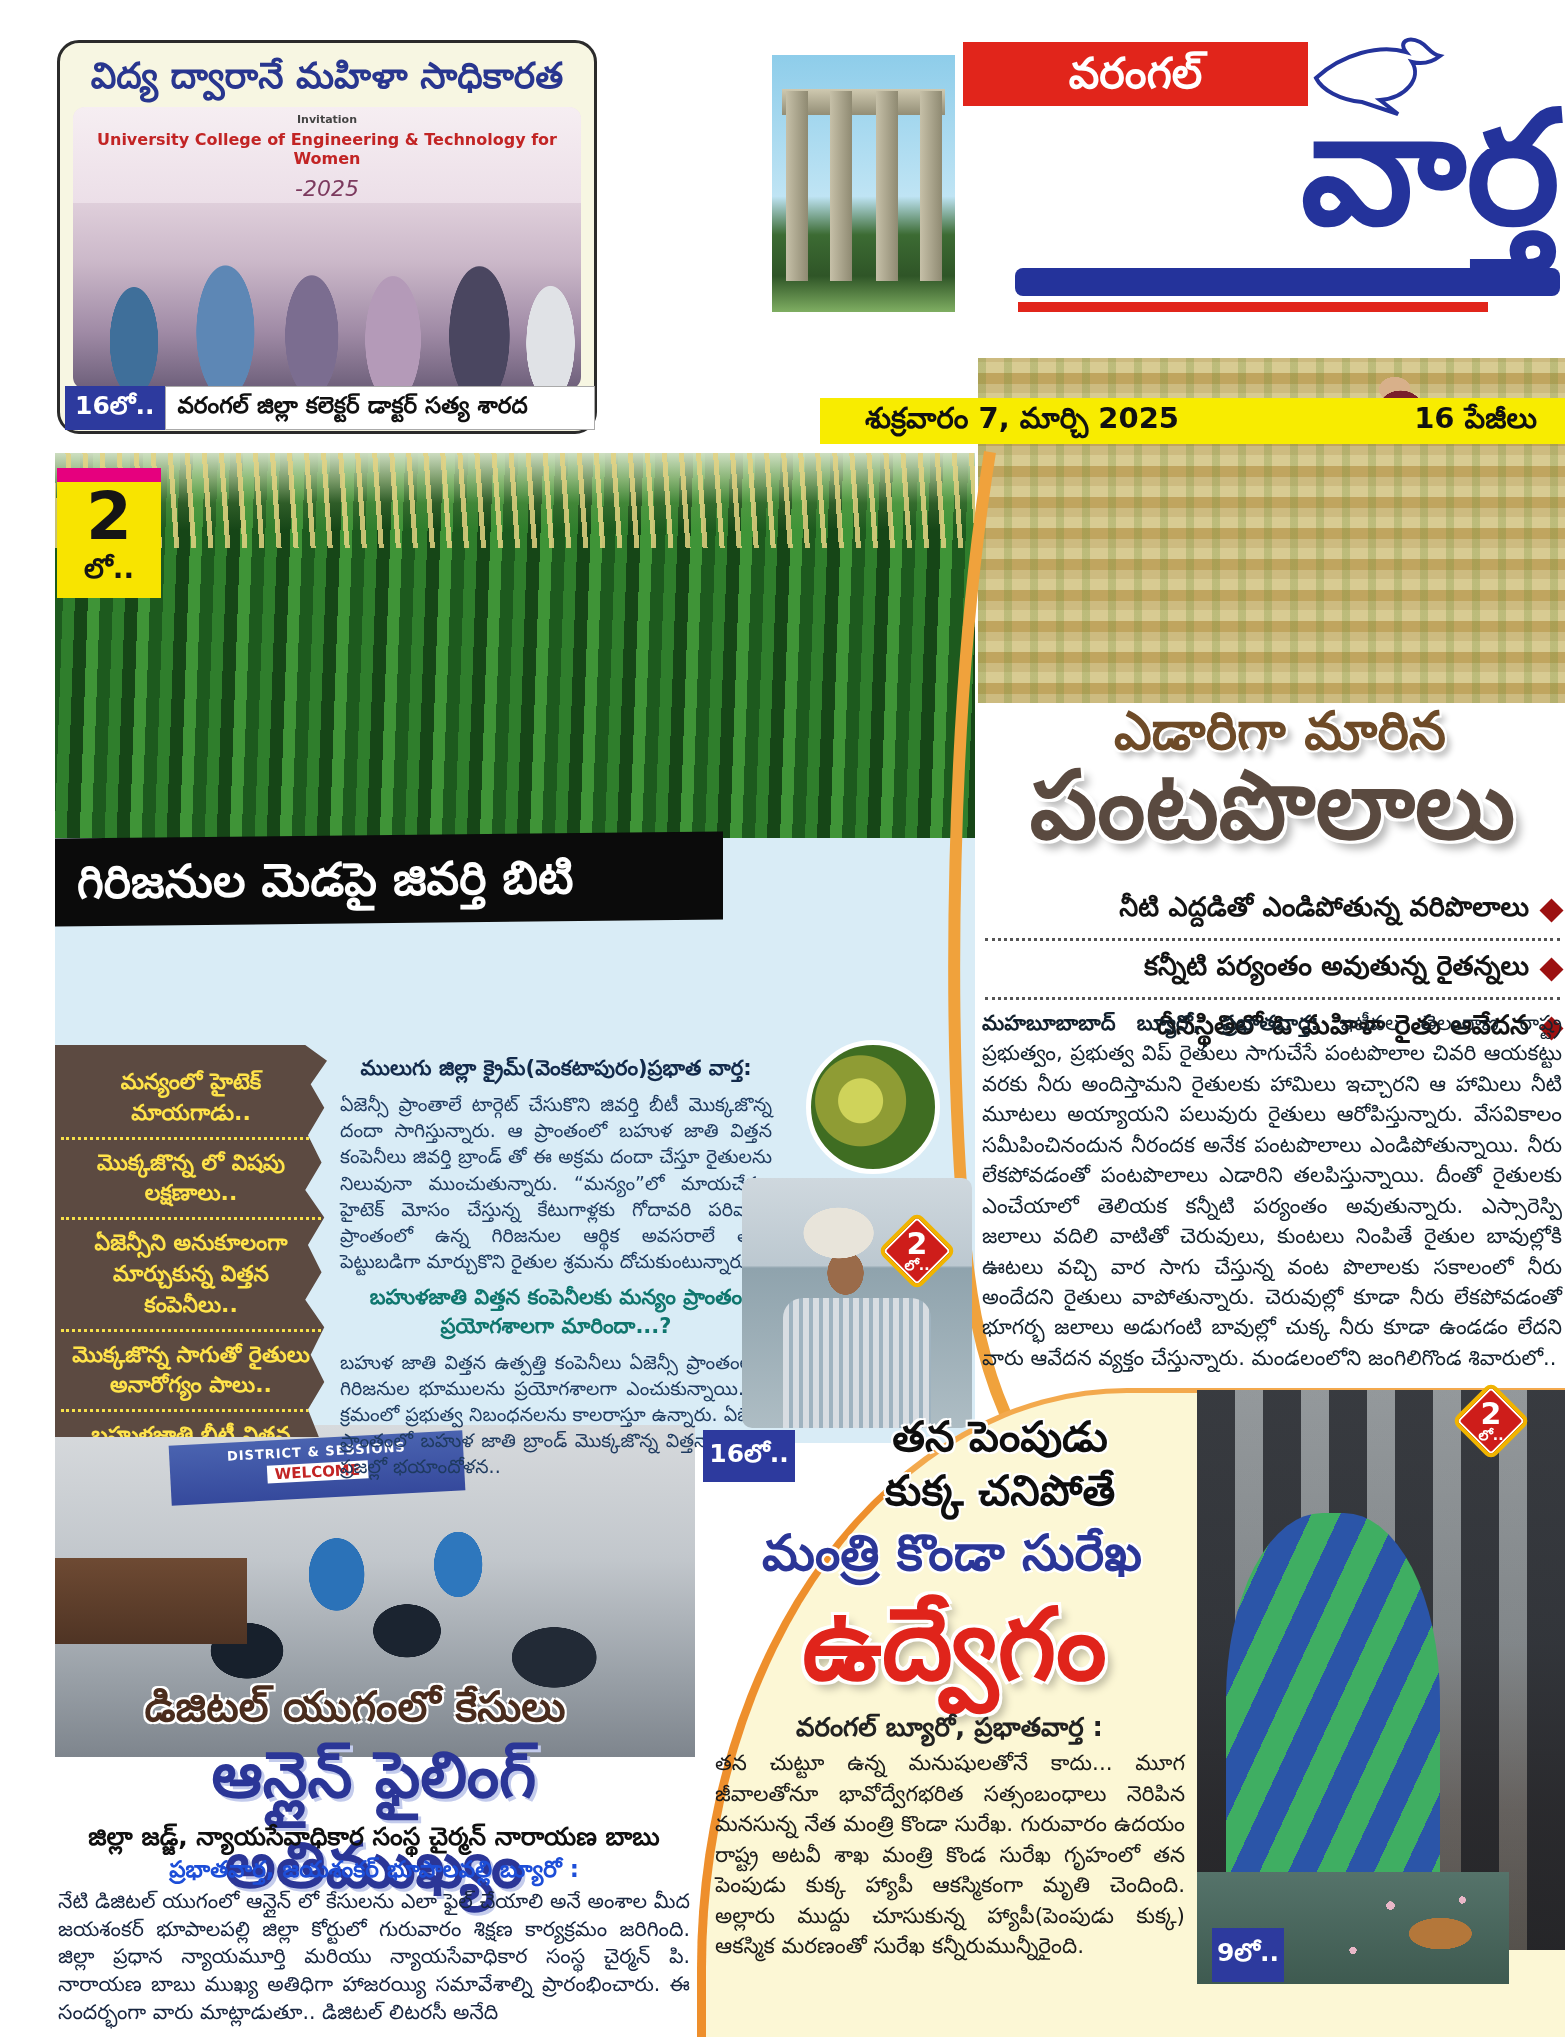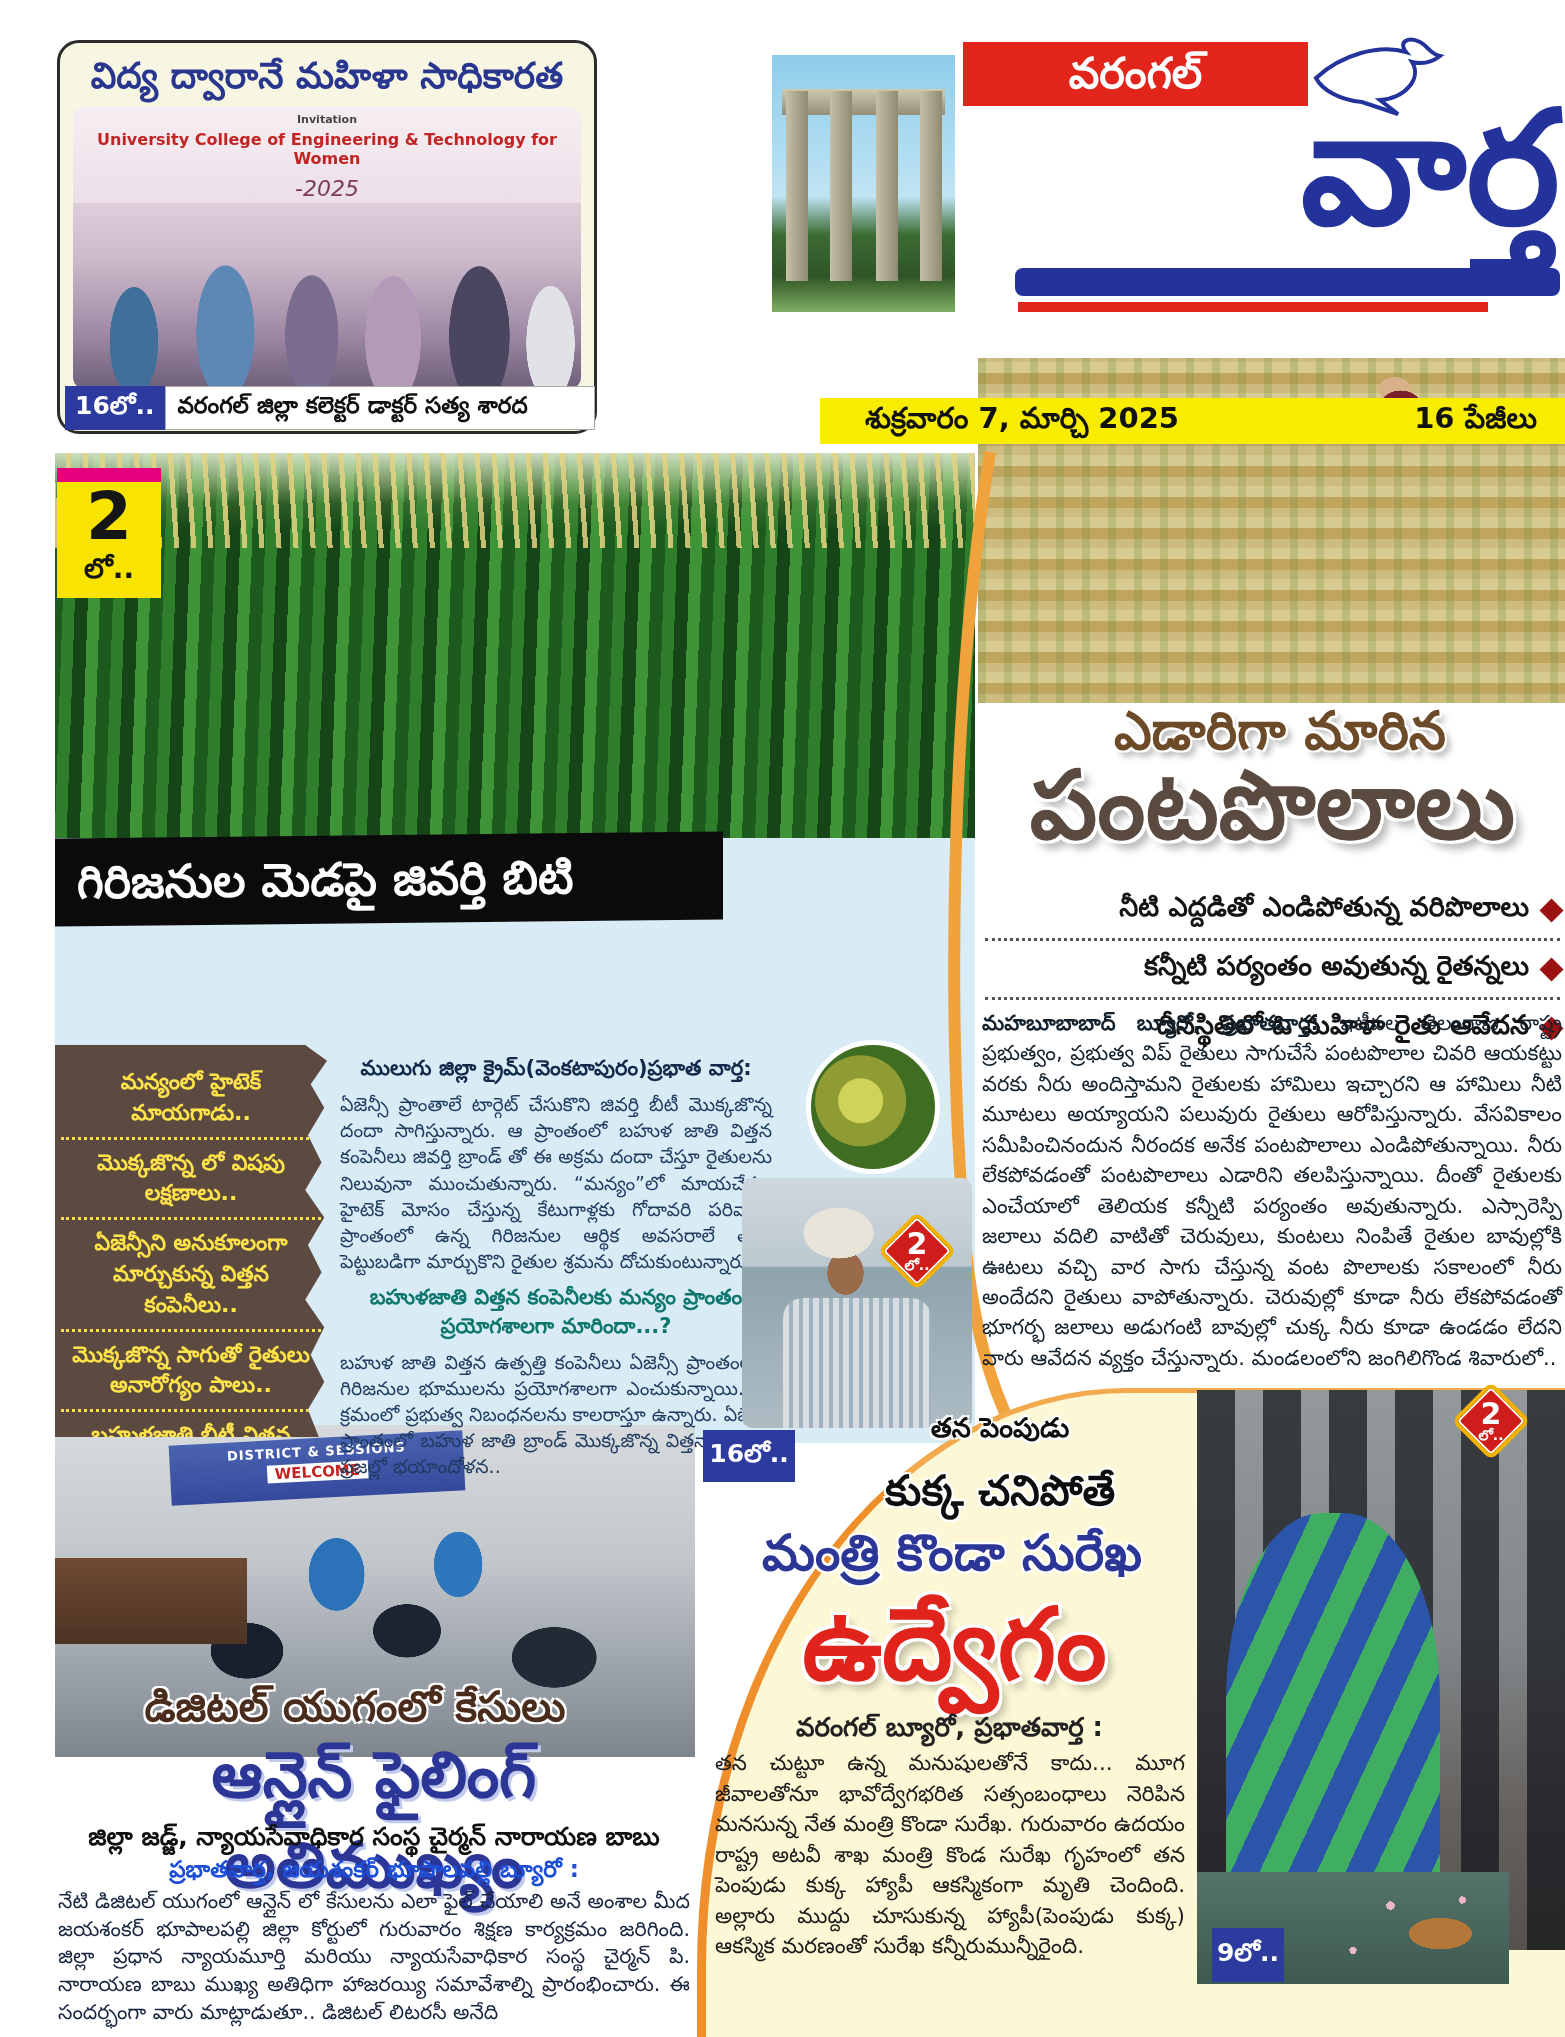--- a/index.html
+++ b/index.html
@@ -171,21 +171,21 @@
     border-left:9px solid #ee8f2c; border-top:5px solid #f3a94d;
     border-top-left-radius:430px 580px; z-index:2; }
   .minister-photo { left:1197px; top:1390px; width:368px; height:560px; overflow:hidden; z-index:3;
     background:
       repeating-linear-gradient(90deg, rgba(28,30,36,.78) 0 38px, rgba(128,130,136,.25) 38px 66px),
       linear-gradient(180deg,#9aa0a2 0%,#82888a 45%,#5c5650 75%,#474138 100%); }
   .saree { position:absolute; left:8%; top:22%; width:58%; height:74%;
     border-radius:45% 45% 10% 10%;
     background:repeating-linear-gradient(115deg,#2b55a8 0 26px,#3fae62 26px 52px); }
   .m-kick1 { left:820px; top:1412px; width:360px; text-align:center; color:#0e0e0e;
-    font-size:27px; font-weight:bold; z-index:4;
+    font-size:42px; font-weight:bold; z-index:4;
     text-shadow:2px 2px 0 #fff,-2px -2px 0 #fff,2px -2px 0 #fff,-2px 2px 0 #fff; }
   .m-kick2 { left:820px; top:1466px; width:360px; text-align:center; color:#0e0e0e;
     font-size:42px; font-weight:bold; z-index:4;
     text-shadow:2px 2px 0 #fff,-2px -2px 0 #fff,2px -2px 0 #fff,-2px 2px 0 #fff; }
   .m-name { left:722px; top:1524px; width:460px; text-align:center; color:#2b3697;
     font-size:50px; font-weight:bold; z-index:4;
     text-shadow:2px 2px 0 #fff,-2px -2px 0 #fff,2px -2px 0 #fff,-2px 2px 0 #fff; }
   .m-headline { left:732px; top:1586px; width:445px; text-align:center; color:#e0241b;
     font-size:100px; font-weight:bold; z-index:4;
     text-shadow:3px 3px 0 #fff,-3px -3px 0 #fff,3px -3px 0 #fff,-3px 3px 0 #fff,6px 7px 8px rgba(0,0,0,.25); }

